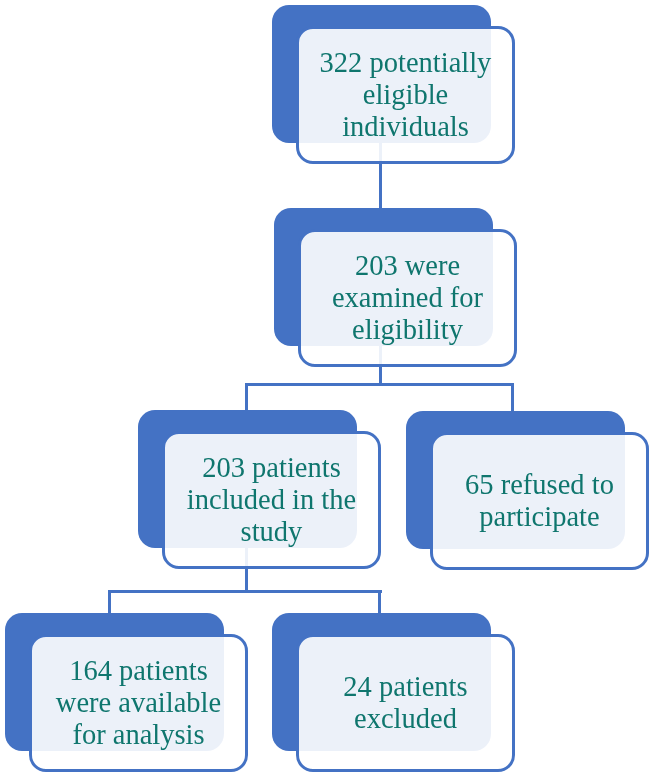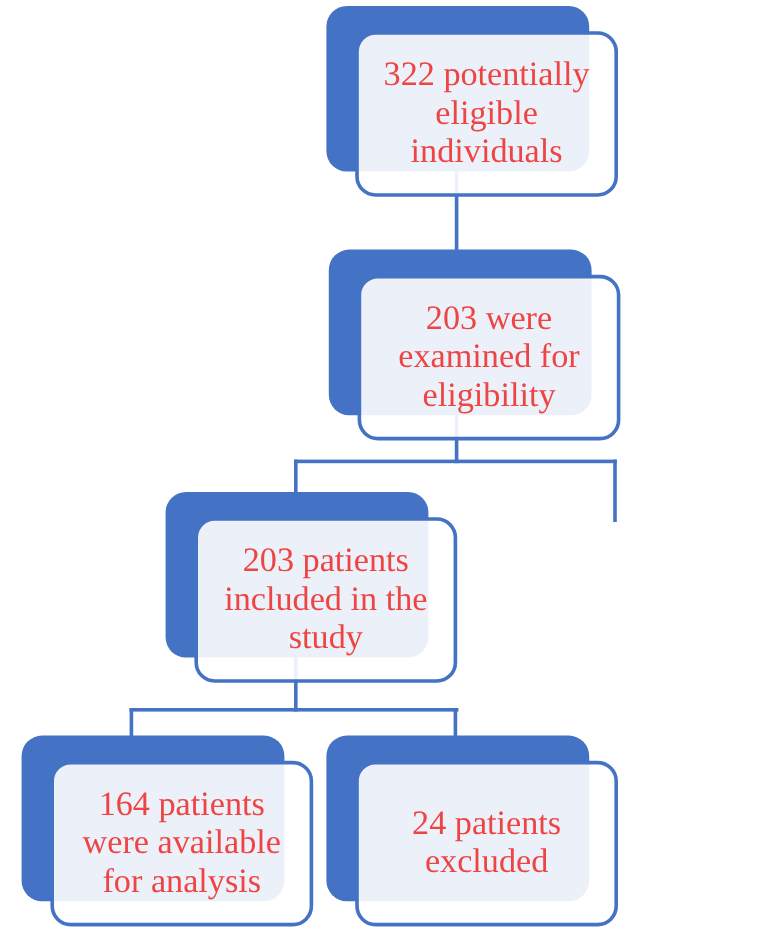--- a/index.html
+++ b/index.html
@@ -42,31 +42,31 @@
     border: 3px solid #4472C4;
     border-radius: 17px;
     z-index: 3;
     display: flex;
     align-items: center;
     justify-content: center;
   }
   .node .label {
     white-space: pre-line;
     text-align: center;
-    color: #ef4444;
+    color: #0f766e;
     font-size: 28.5px;
     line-height: 1.13;
   }
 
   
   #node-eligible { left: 272px; top: 5px; }
   #node-examined { left: 274px; top: 208px; }
   #node-included { left: 138px; top: 410px; text-decoration: underline; }
   #node-refused  { left: 406px; top: 411px; }
-  #node-analyzed { left: 18px;   top: 613px; font-family: Liberation Serif, serif; }
+  #node-analyzed { left: 5px;   top: 613px; font-family: Liberation Serif, serif; }
   #node-excluded { left: 272px; top: 613px; }
 
   
 
   
   .connector {
     position: absolute;
     background: #4472C4;
     z-index: 2;
   }
@@ -115,20 +115,27 @@
 
   <div class="node" id="node-included">
     <div class="back"></div>
     <div class="front">
       <div class="label">203 patients
 included in the
 study</div>
     </div>
   </div>
 
+  <div class="node" id="node-refused">
+    <div class="back"></div>
+    <div class="front">
+      <div class="label">65 refused to
+participate</div>
+    </div>
+  </div>
 
   <div class="node" id="node-analyzed">
     <div class="back"></div>
     <div class="front">
       <div class="label">164 patients
 were available
 for analysis</div>
     </div>
   </div>
 

